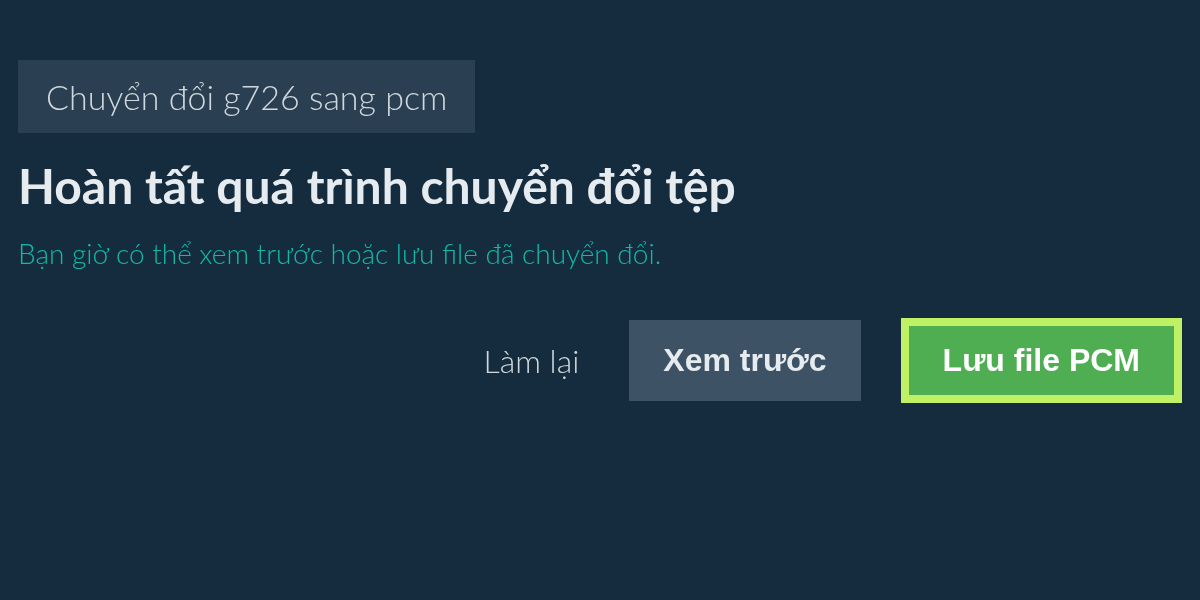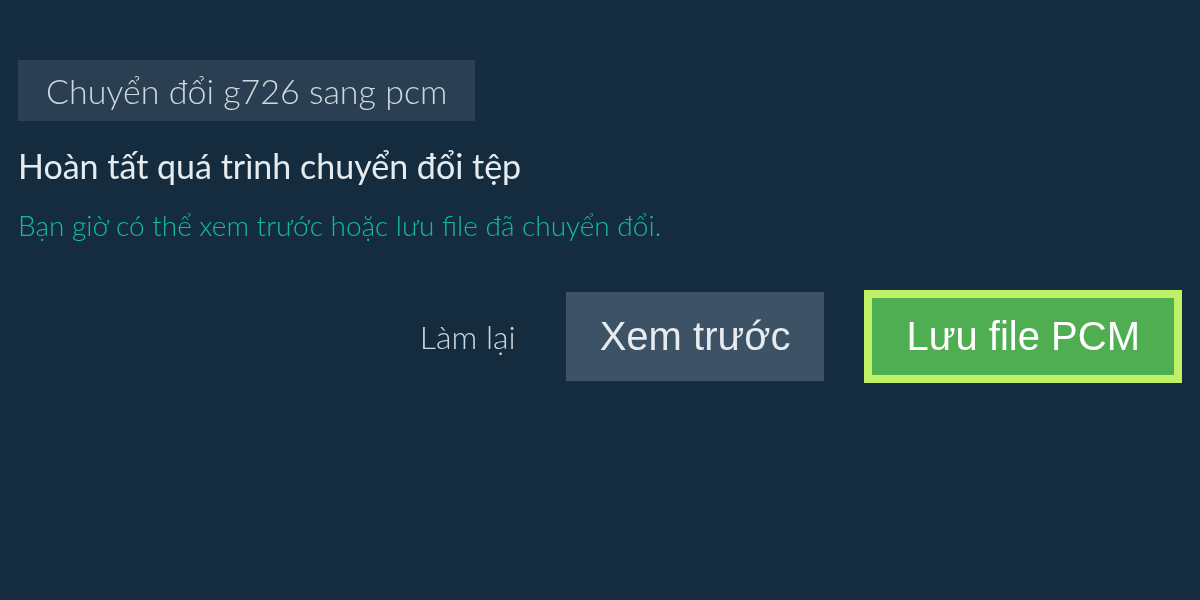--- a/index.html
+++ b/index.html
@@ -20,29 +20,29 @@
     .tab-bar {
       padding-top: 60px;
       padding-left: 18px;
     }
     .tab {
       display: inline-block;
       background-color: #2a3f52;
       color: #cfd8dc;
       font-size: 34px;
       font-weight: 300;
-      padding: 10px 28px;
+      padding: 16px 28px;
     }
     .content {
       padding: 24px 18px 0 18px;
     }
     .heading {
       color: #e5ebef;
-      font-size: 34px;
-      font-weight: 400;
+      font-size: 48px;
+      font-weight: 700;
       margin-bottom: 22px;
     }
     .description {
       color: #14b8a6;
       font-size: 28px;
       font-weight: 300;
     }
     .button-row {
       display: flex;
       justify-content: flex-end;
@@ -50,22 +50,22 @@
       gap: 40px;
       padding: 48px 18px 0 18px;
     }
     .link-text {
       color: #cfd8dc;
       font-size: 32px;
       font-weight: 300;
       margin-right: 10px;
     }
     .btn {
-      font-size: 40px;
-      font-weight: 400;
+      font-size: 32px;
+      font-weight: 700;
       padding: 22px 34px;
       border: none;
       cursor: pointer;
     }
     .btn-secondary {
       background-color: #3d5264;
       color: #e5ebef;
     }
     .btn-primary {
       background-color: #4fae52;

